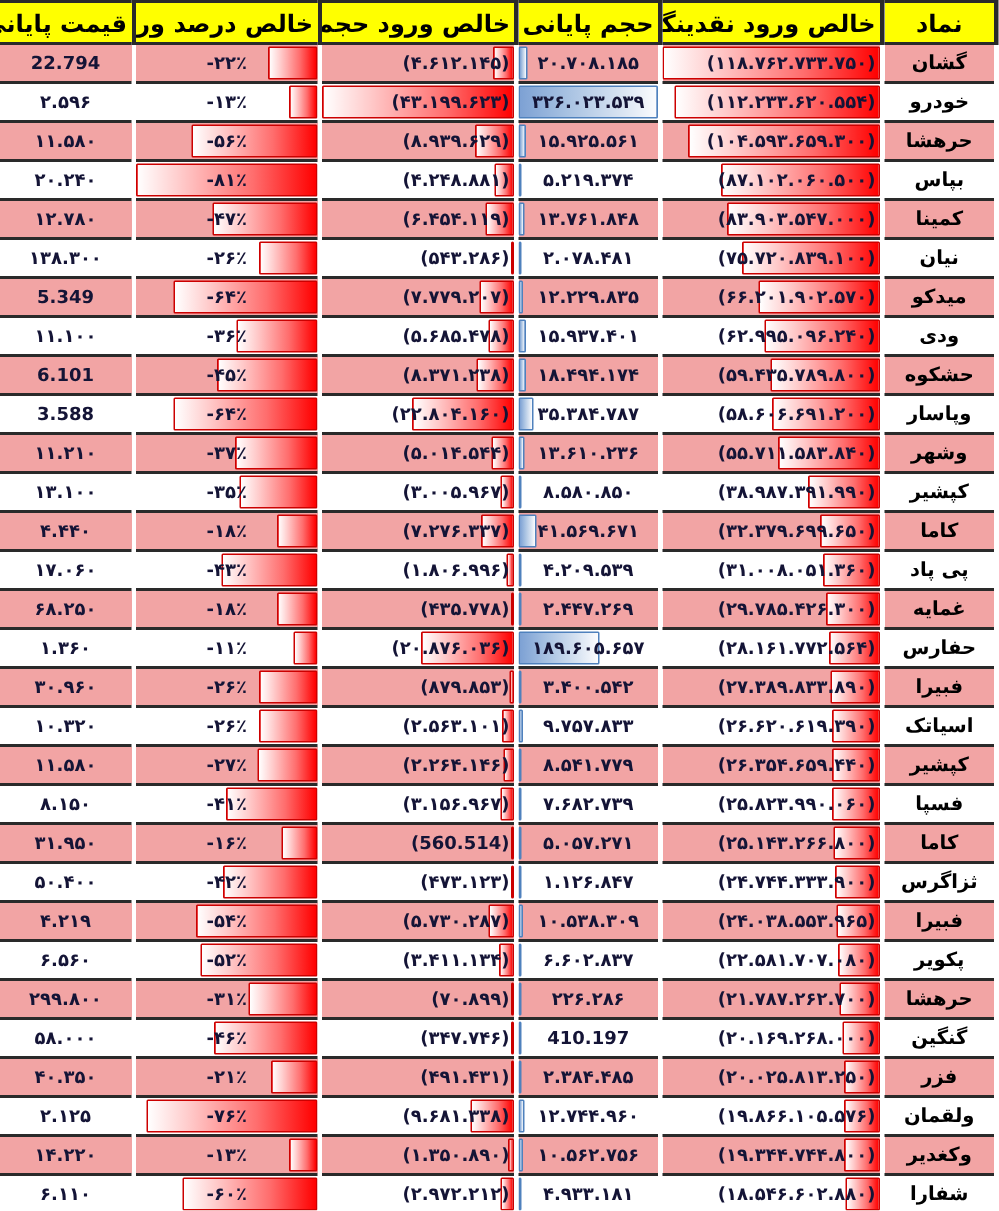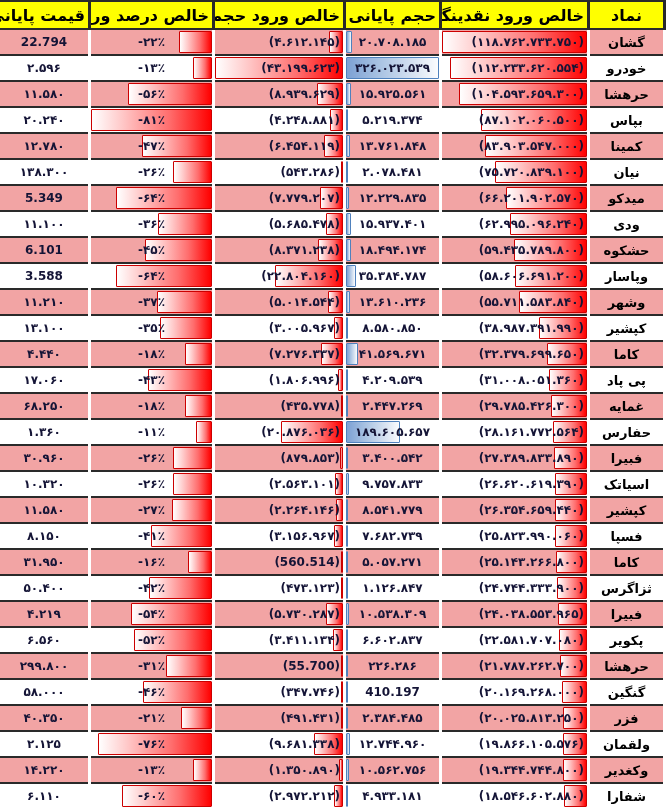--- a/index.html
+++ b/index.html
@@ -289,21 +289,21 @@
         <td class="num-right"><div class="bar red" style="width: 19.0141%;"></div><span class="val">(۲۲.۵۸۱.۷۰۷.۰۸۰)</span></td>
         <td class="center"><div class="bar blue" style="width: 2.02526%;"></div><span class="val">۶.۶۰۲.۸۳۷</span></td>
         <td class="num-right"><div class="bar red" style="width: 7.89621%;"></div><span class="val">(۳.۴۱۱.۱۳۴)</span></td>
         <td class="center"><div class="bar red" style="width: 64.1975%;"></div><span class="val">-۵۲٪</span></td>
         <td class="center"><span class="val">۶.۵۶۰</span></td>
       </tr>
       <tr class="alt">
         <td class="sym"><span class="val">حرهشا</span></td>
         <td class="num-right"><div class="bar red" style="width: 18.3452%;"></div><span class="val">(۲۱.۷۸۷.۲۶۲.۷۰۰)</span></td>
         <td class="center"><div class="bar blue" style="width: 1.6%;"></div><span class="val">۲۲۶.۲۸۶</span></td>
-        <td class="num-right"><div class="bar red" style="width: 1.6%;"></div><span class="val">(55.700)</span></td>
+        <td class="num-right"><div class="bar red" style="width: 1.6%;"></div><span class="val">(۷۰.۸۹۹)</span></td>
         <td class="center"><div class="bar red" style="width: 38.2716%;"></div><span class="val">-۳۱٪</span></td>
         <td class="center"><span class="val">۲۹۹.۸۰۰</span></td>
       </tr>
       <tr class="plain">
         <td class="sym"><span class="val">گنگین</span></td>
         <td class="num-right"><div class="bar red" style="width: 16.9828%;"></div><span class="val">(۲۰.۱۶۹.۲۶۸.۰۰۰)</span></td>
         <td class="center"><div class="bar blue" style="width: 1.6%;"></div><span class="val">410.197</span></td>
         <td class="num-right"><div class="bar red" style="width: 1.6%;"></div><span class="val">(۳۴۷.۷۴۶)</span></td>
         <td class="center"><div class="bar red" style="width: 56.7901%;"></div><span class="val">-۴۶٪</span></td>
         <td class="center"><span class="val">۵۸.۰۰۰</span></td>

